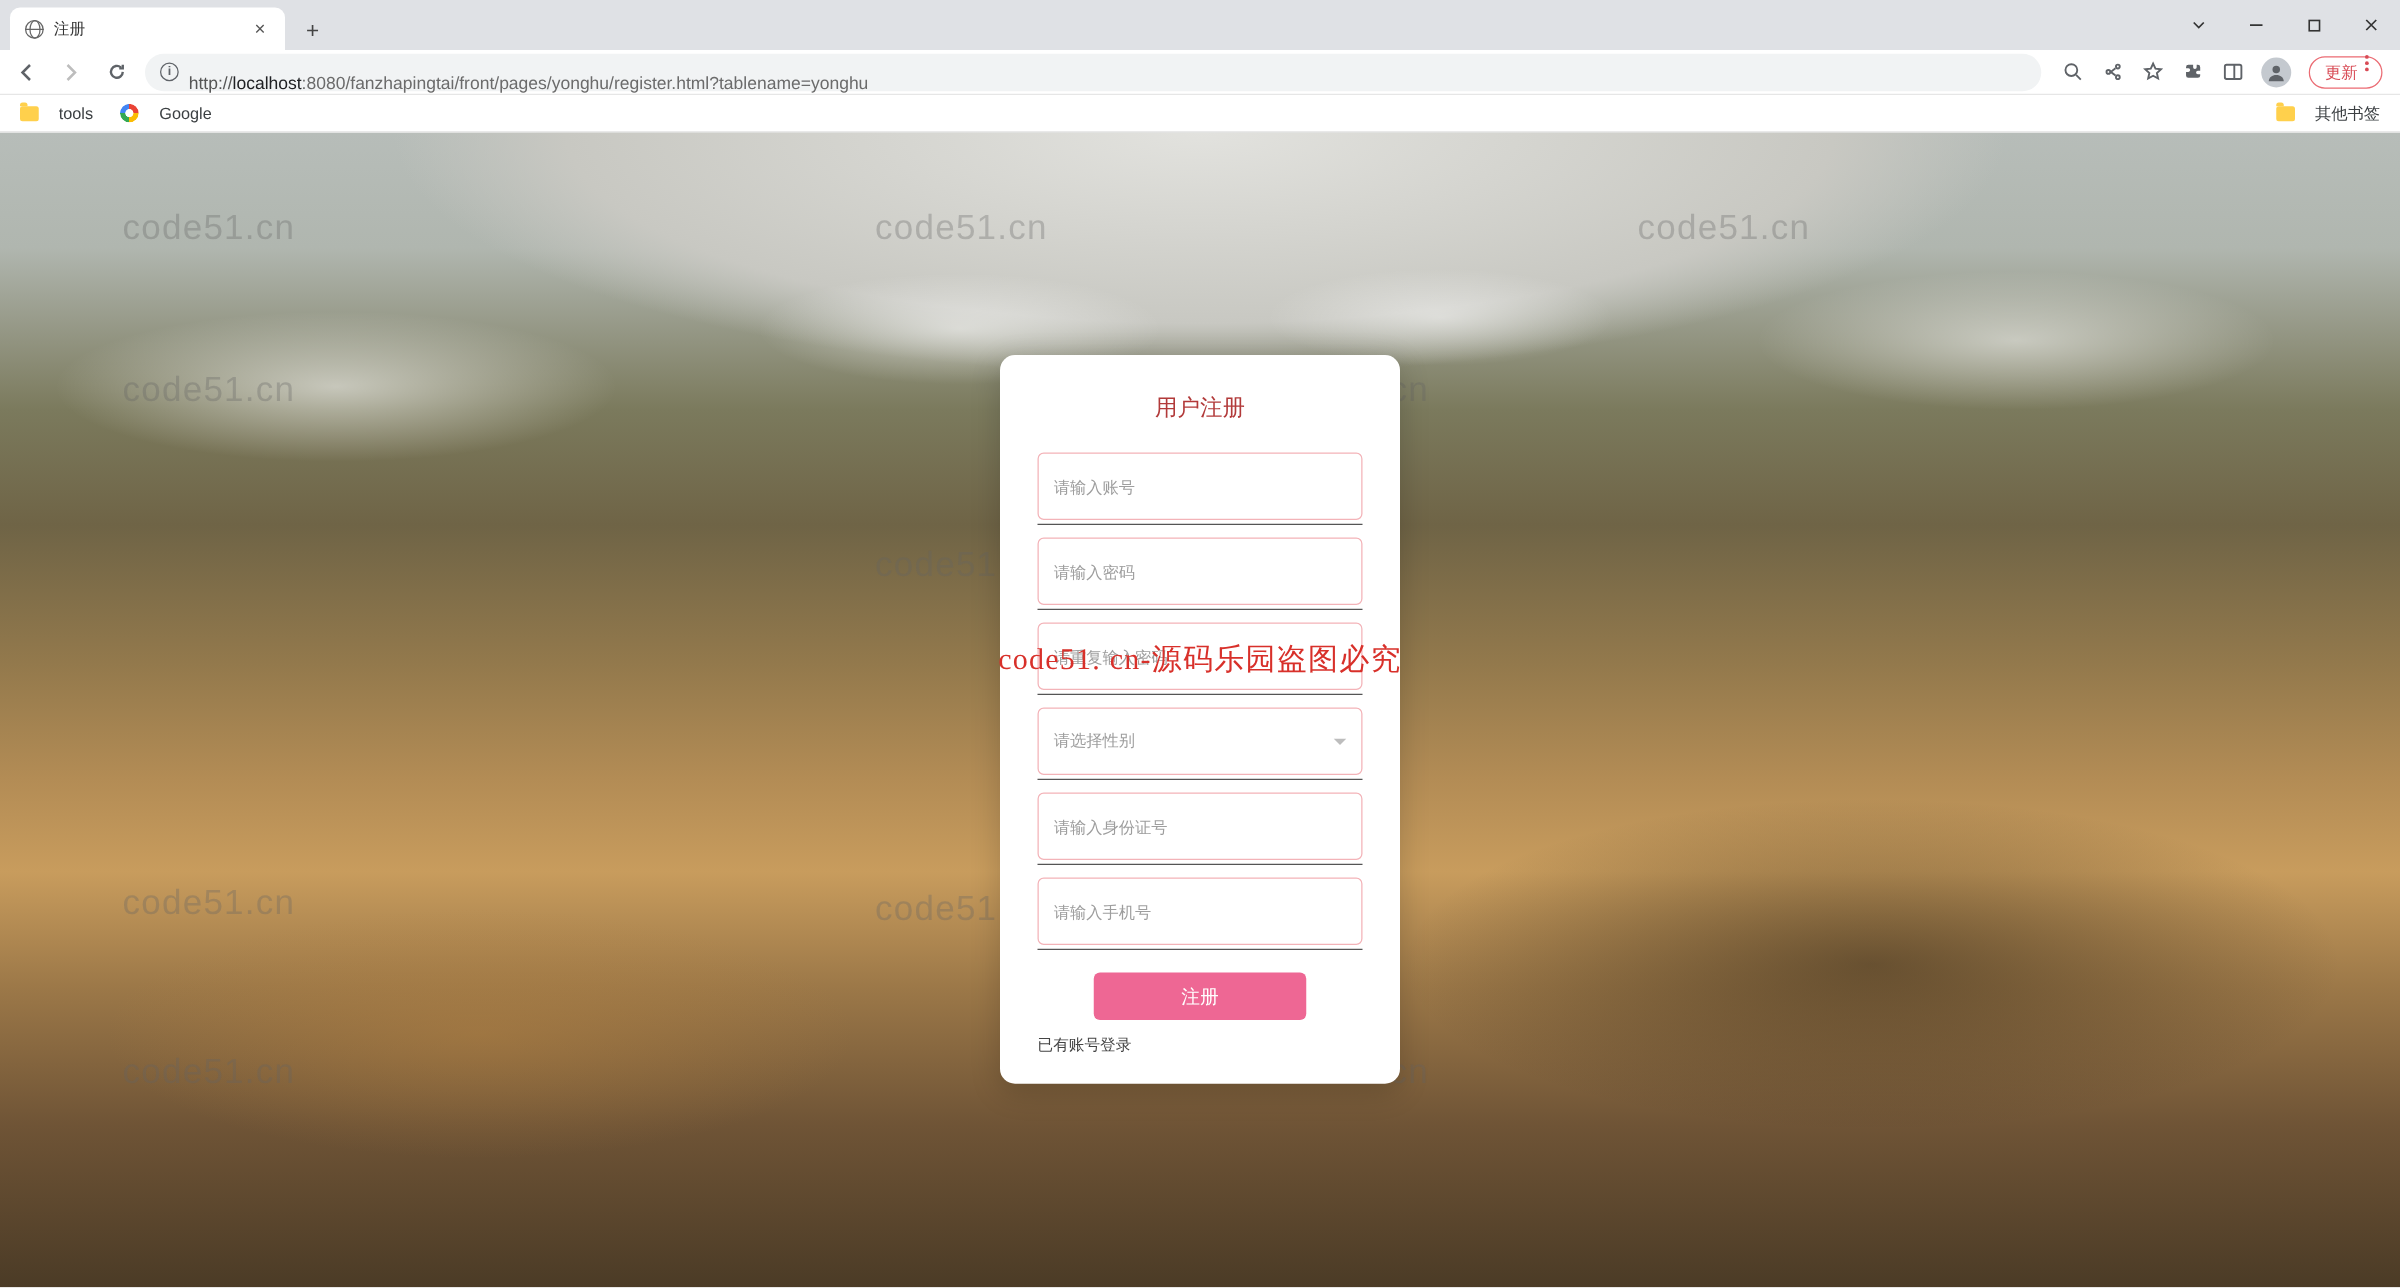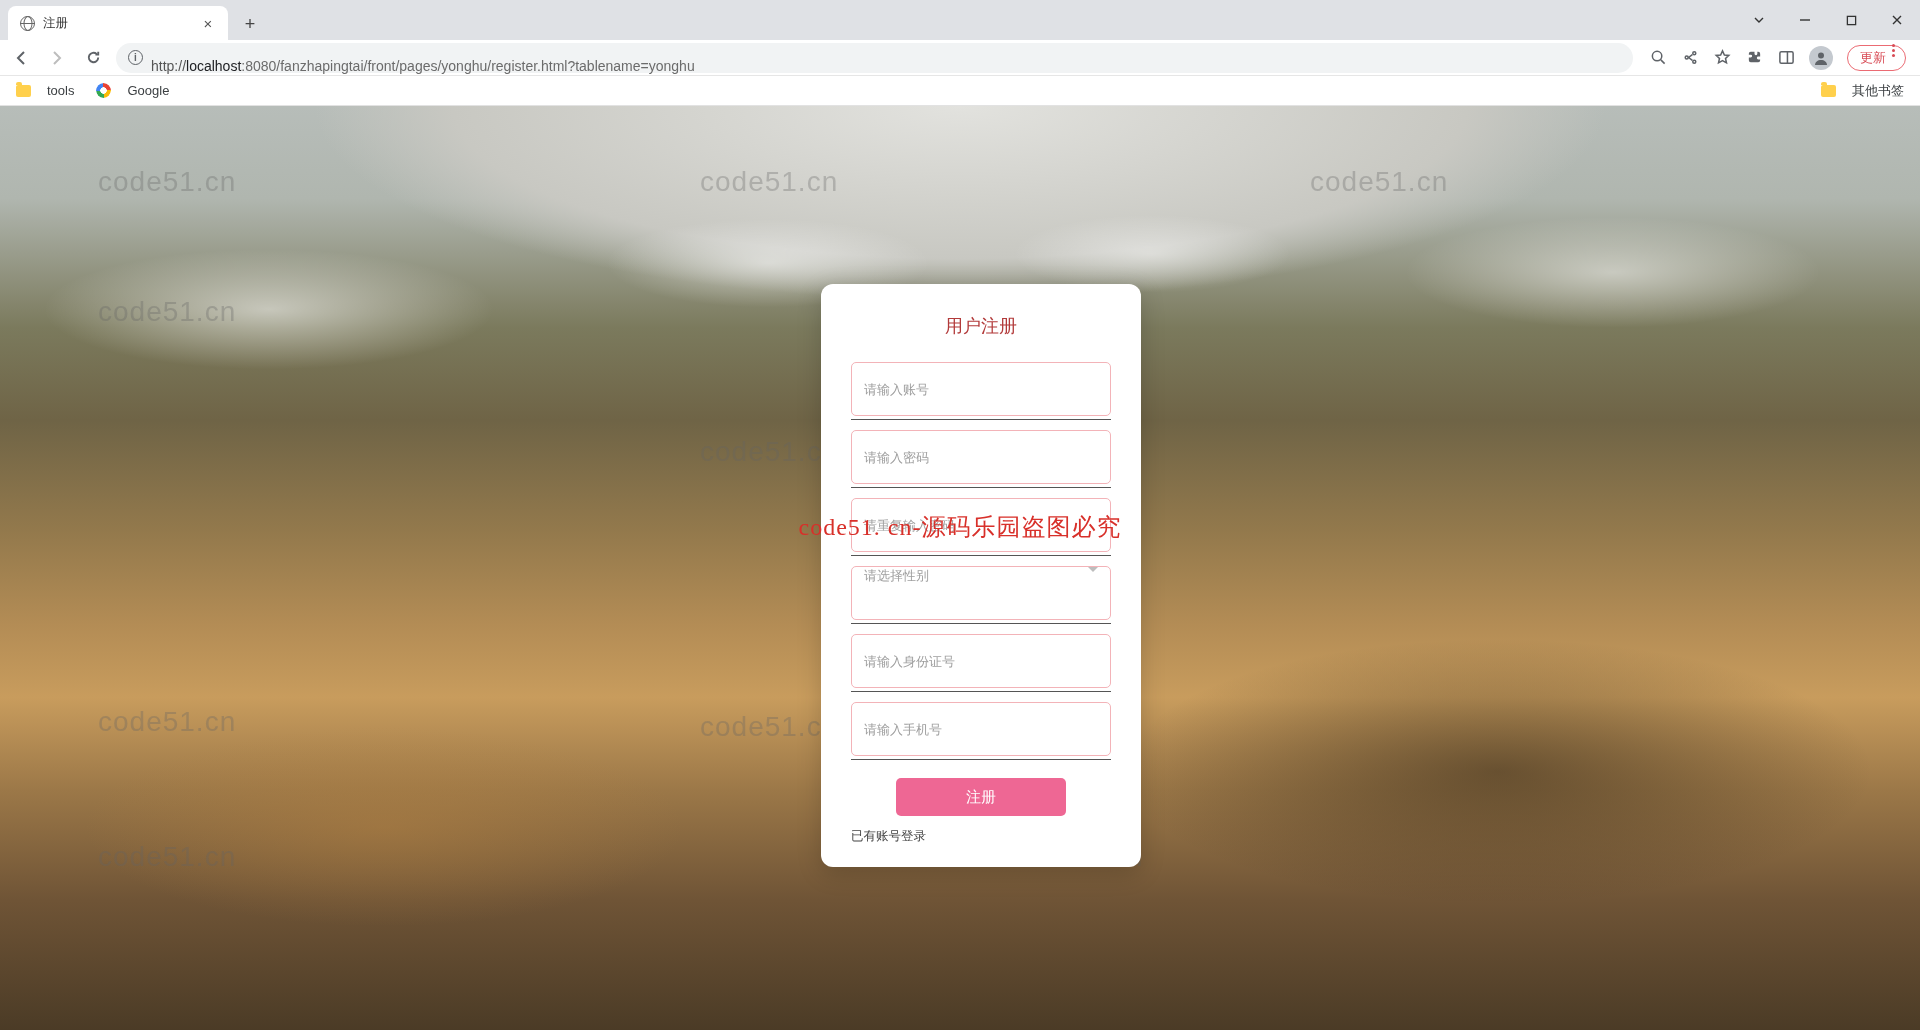--- a/index.html
+++ b/index.html
@@ -55,27 +55,27 @@
       radial-gradient(ellipse 14% 8% at 40% 17%, rgba(255,255,255,0.5), transparent 60%),
       radial-gradient(ellipse 12% 7% at 60% 16%, rgba(255,255,255,0.45), transparent 60%),
       radial-gradient(ellipse 18% 10% at 84% 18%, rgba(255,255,255,0.5), transparent 60%),
       radial-gradient(ellipse 30% 22% at 78% 72%, rgba(54,42,26,0.55), transparent 65%),
       radial-gradient(ellipse 26% 18% at 20% 78%, rgba(180,130,66,0.45), transparent 60%);
   }
   .wm { position: absolute; color: rgba(100,100,100,0.32); font-size: 28px; font-family: Arial, sans-serif; letter-spacing: 1px; pointer-events: none; }
   .wm-red { position: absolute; left: 50%; top: 405px; transform: translateX(-50%); color: #d8302a; font-size: 24px; font-family: "SimSun","Songti SC",serif; font-weight: 500; white-space: nowrap; pointer-events: none; letter-spacing: 1px; }
 
   
-  .card { position: absolute; left: 50%; top: 178px; transform: translateX(-50%); width: 320px; background: #fff; border-radius: 12px; padding: 30px 30px 22px; box-shadow: 0 6px 24px rgba(0,0,0,0.18); margin-left: 21px; }
+  .card { position: absolute; left: 50%; top: 178px; transform: translateX(-50%); width: 320px; background: #fff; border-radius: 12px; padding: 30px 30px 22px; box-shadow: 0 6px 24px rgba(0,0,0,0.18); }
   .card h2 { text-align: center; color: #b23a3a; font-size: 18px; font-weight: 500; margin-bottom: 24px; }
   .field { position: relative; margin-bottom: 14px; }
   .field::after { content: ""; position: absolute; left: 0; right: 0; bottom: -4px; height: 1.2px; background: #555; }
   .field input, .field .select { width: 100%; height: 54px; border: 1px solid #f3b3b8; border-radius: 5px; padding: 0 12px; font-size: 13px; color: #333; background: #fff; outline: none; font-family: inherit; }
   .field input::placeholder { color: #9e9e9e; }
-  .field .select { display: flex; color: #9e9e9e; cursor: pointer; }
+  .field .select { display: flex; align-items: center; color: #9e9e9e; cursor: pointer; }
   .field .select .caret { margin-left: auto; width: 0; height: 0; border-left: 5px solid transparent; border-right: 5px solid transparent; border-top: 5px solid #bdbdbd; }
   .submit { display: block; margin: 22px auto 12px; width: 170px; height: 38px; background: #ee6794; color: #fff; border: none; border-radius: 5px; font-size: 15px; cursor: pointer; font-family: inherit; }
   .loginlink { font-size: 12.5px; color: #444; cursor: pointer; }
 </style>
 </head>
 <body>
 
 <div class="chrome">
 
   <div class="titlebar">

